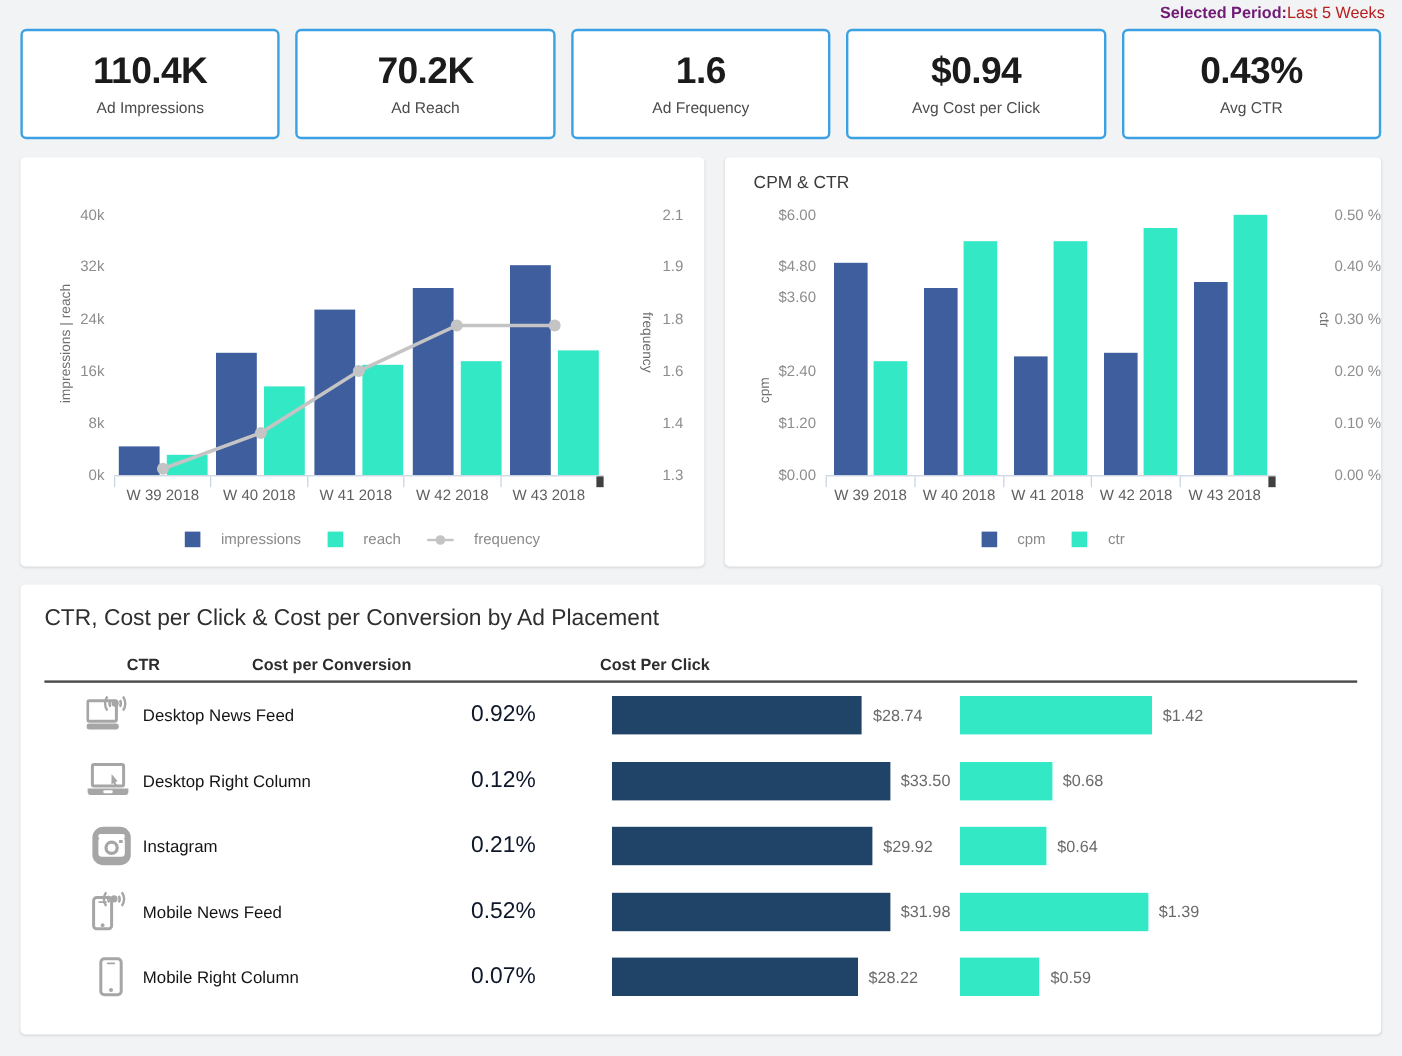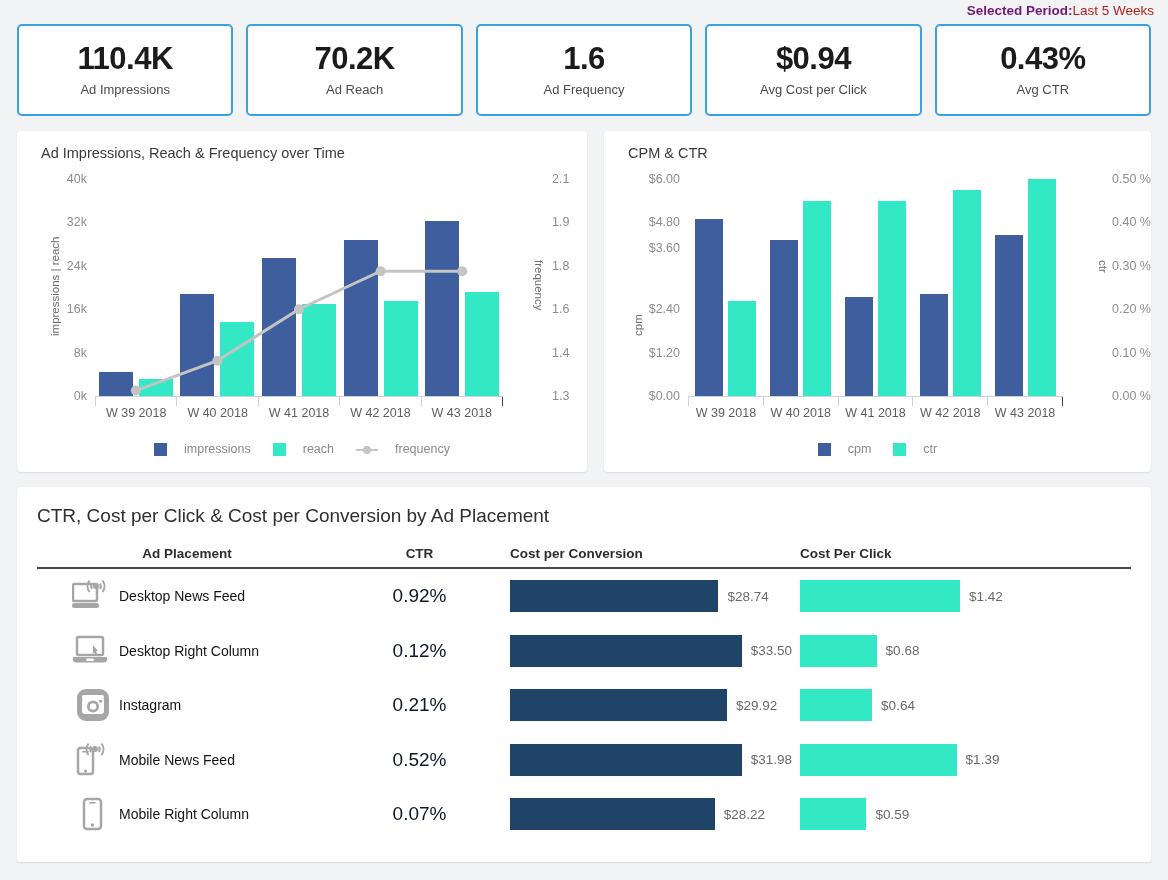--- a/index.html
+++ b/index.html
@@ -72,21 +72,21 @@
   .cat-axis {
     position: absolute;
     border-top: 1px solid #c9d2e0;
     display: flex;
   }
   .cat-cell {
     flex: 1 1 0; position: relative;
     border-left: 1px solid #c9d2e0;
     height: 9px;
   }
-  .cat-cell:last-child { border-right: 1px solid #404040; }
+  .cat-cell:last-child { border-right: 6px solid #404040; }
   .cat-label {
     position: absolute; top: 9px; left: 0; width: 100%;
     text-align: center; font-size: 12.5px; color: #5e5e5e;
     white-space: nowrap;
   }
 
   .bars { position: absolute; display: flex; }
   .group { flex: 1 1 0; position: relative; height: 100%; }
   .bar { position: absolute; bottom: 0; }
   .bar.blue  { background: #3f5e9e; }
@@ -176,21 +176,20 @@
         <div class="kpi-value">$0.94</div>
         <div class="kpi-label">Avg Cost per Click</div>
       </div>
       <div class="kpi-card">
         <div class="kpi-value">0.43%</div>
         <div class="kpi-label">Avg CTR</div>
       </div>
     </div>
 
   <div class="chart-card" id="card-left">
-    <div class="chart-title">Ad Impressions, Reach &amp; Frequency over Time</div>
     <div class="plot" id="plot-left" style="left: 78px; top: 48px; width: 408px; height: 217px;">
         <div class="axis-tick left" style="top: 217px; left: -38px; width: 30px;">0k</div>
         <div class="axis-tick left" style="top: 173.6px; left: -38px; width: 30px;">8k</div>
         <div class="axis-tick left" style="top: 130.2px; left: -38px; width: 30px;">16k</div>
         <div class="axis-tick left" style="top: 86.8px; left: -38px; width: 30px;">24k</div>
         <div class="axis-tick left" style="top: 43.4px; left: -38px; width: 30px;">32k</div>
         <div class="axis-tick left" style="top: 0px; left: -38px; width: 30px;">40k</div>
         <div class="axis-tick right" style="top: 217px; left: 418px;">1.3</div>
         <div class="axis-tick right" style="top: 173.6px; left: 418px;">1.4</div>
         <div class="axis-tick right" style="top: 130.2px; left: 418px;">1.6</div>
@@ -329,21 +328,20 @@
           <span class="swatch green"></span>
           <span>ctr</span>
         </div>
       </div>
   </div>
 
   <div id="card-table">
     <div class="table-title">CTR, Cost per Click &amp; Cost per Conversion by Ad Placement</div>
     <div class="tbl">
       <div class="thead">
-        <div class="th col-place">Ad Placement</div>
         <div class="th col-ctr">CTR</div>
         <div class="th col-cpc1">Cost per Conversion</div>
         <div class="th col-cpc2">Cost Per Click</div>
       </div>
       <div id="table-body">
           <div class="trow">
             <div class="cell place-cell">
               <span class="place-icon">
                 <svg width="42" height="34" viewBox="0 0 42 34">
       <rect x="1" y="5" width="24" height="17" rx="1.5" fill="none" stroke="#a6a6a6" stroke-width="2.5"></rect>

